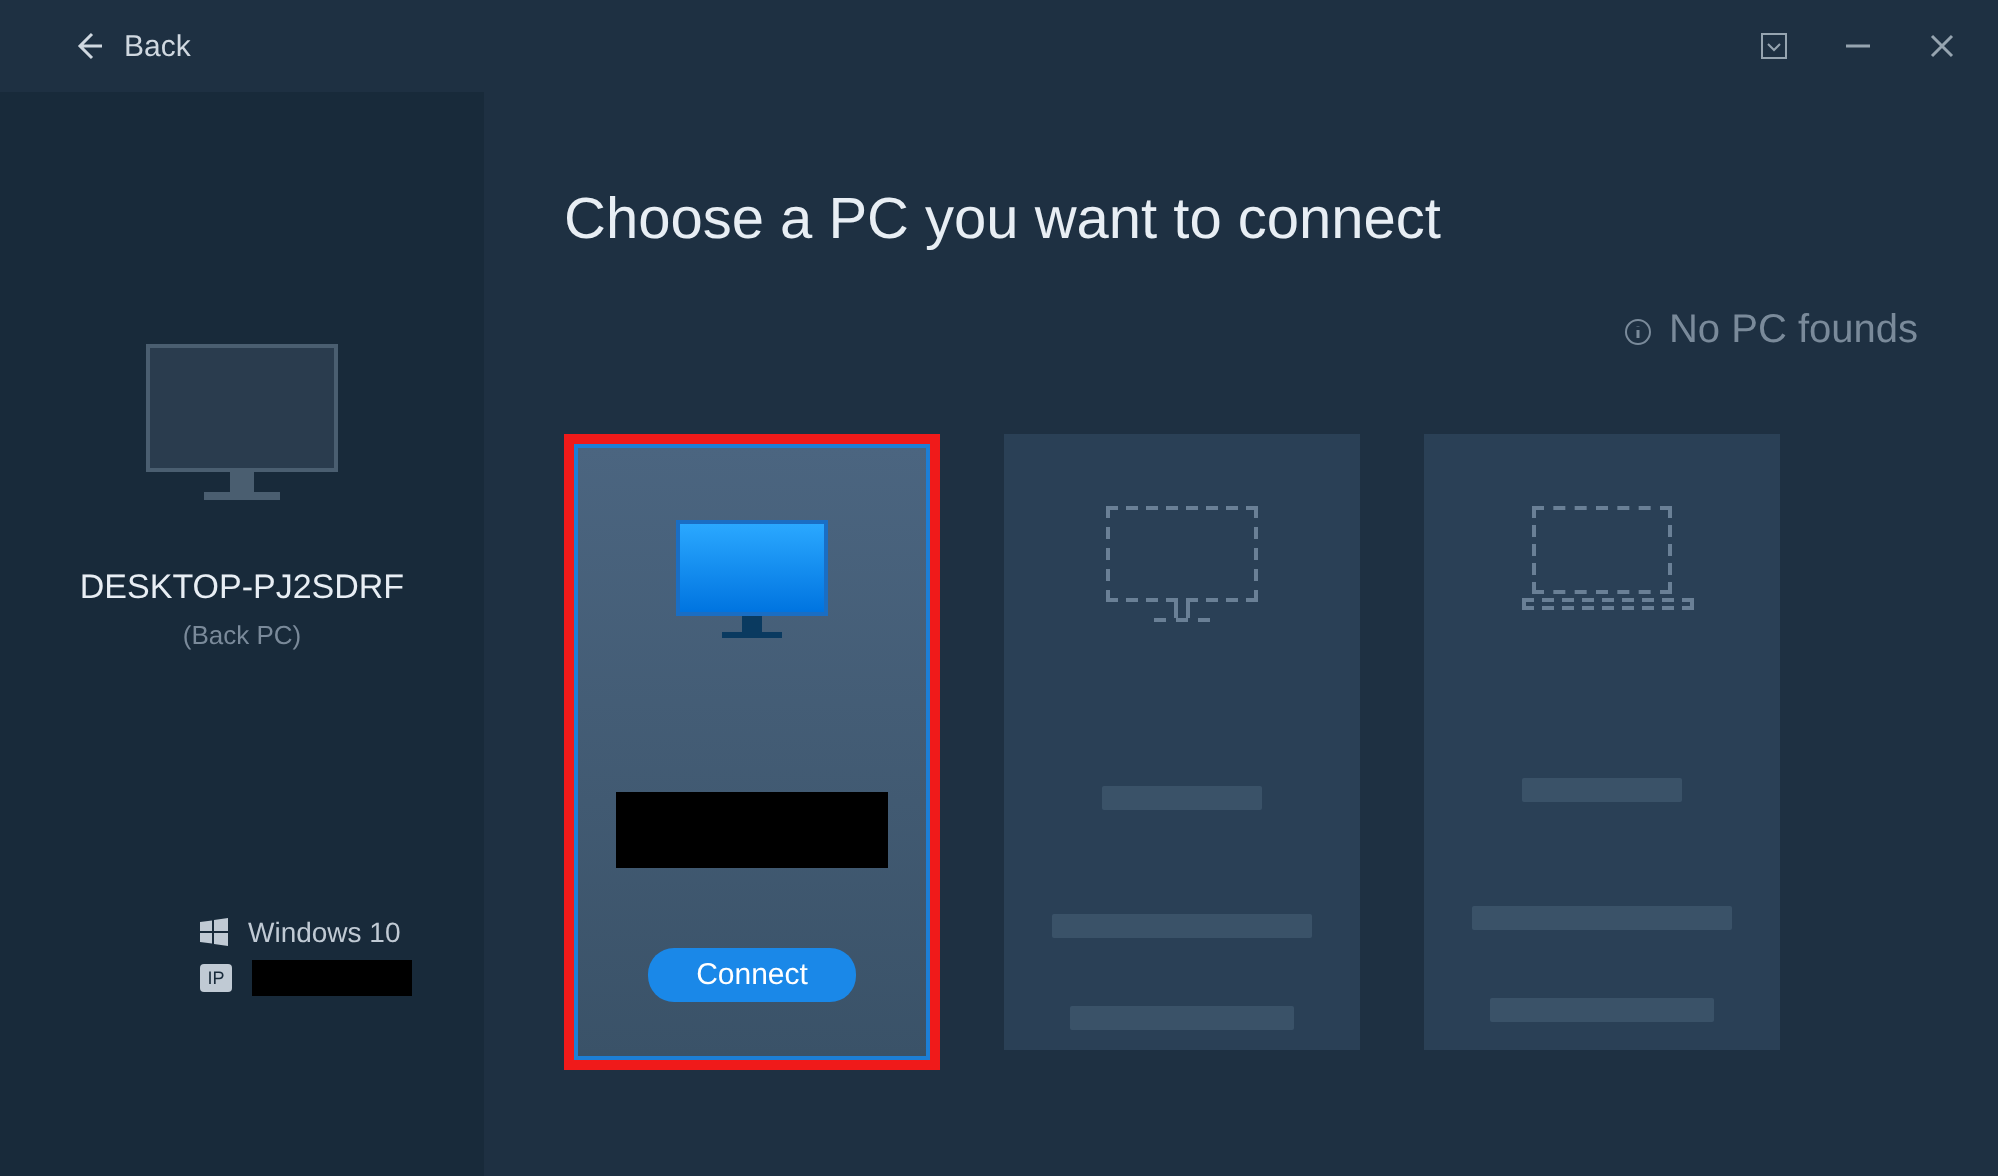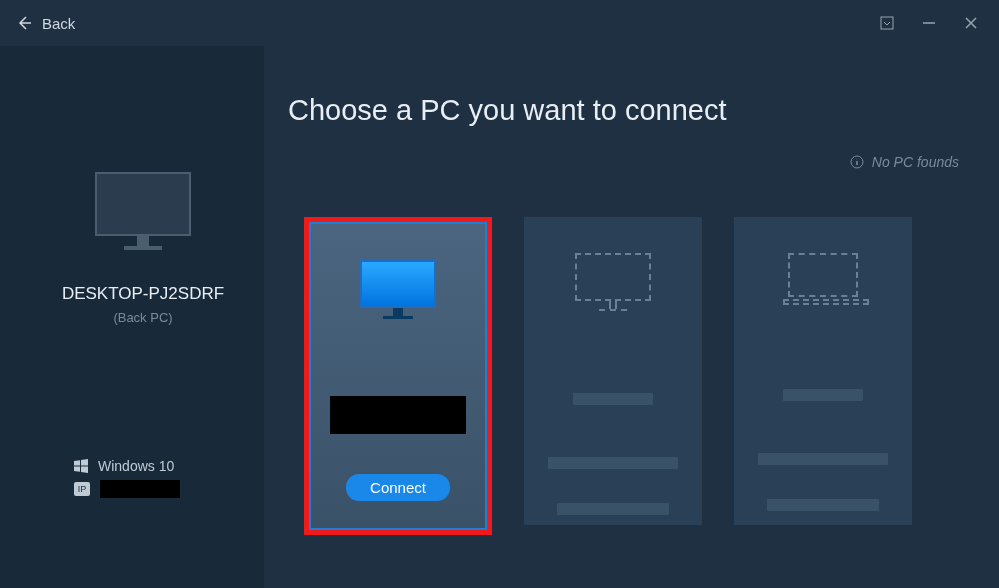--- a/index.html
+++ b/index.html
@@ -15,21 +15,21 @@
       color: #c0c8d0;
       overflow: hidden;
     }
     .titlebar {
       width: 100%;
       height: 46px;
       background: #1e3042;
       display: flex;
       align-items: center;
       justify-content: space-between;
-      padding: 0 20px 0 16px;
+      padding: 0 20px 0 36px;
     }
     .back-btn {
       display: flex;
       align-items: center;
       gap: 10px;
       color: #d0d8e0;
       font-size: 15px;
       cursor: pointer;
     }
     .window-controls {
@@ -49,21 +49,20 @@
     .main {
       display: flex;
       height: calc(100% - 46px);
     }
     .sidebar {
       width: 242px;
       background: #182a3a;
       display: flex;
       flex-direction: column;
       align-items: center;
-      margin-left: 22px;
     }
     .sidebar-monitor {
       margin-top: 126px;
       width: 96px;
       height: 80px;
       position: relative;
     }
     .sidebar-monitor .screen {
       width: 96px;
       height: 64px;
@@ -90,21 +89,21 @@
     }
     .sidebar-sub {
       margin-top: 6px;
       color: #7a8a9a;
       font-size: 13px;
     }
     .sidebar-bottom {
       margin-top: auto;
       margin-bottom: 90px;
       width: 100%;
-      padding-left: 52px;
+      padding-left: 100px;
       display: flex;
       flex-direction: column;
       gap: 6px;
     }
     .os-row, .ip-row {
       display: flex;
       align-items: center;
       gap: 10px;
       color: #c0cad4;
       font-size: 14px;
@@ -134,32 +133,31 @@
     .content {
       flex: 1;
       background: #1e3042;
       padding: 48px 0 0 0;
       position: relative;
     }
     .heading {
       color: #e8eef4;
       font-size: 29px;
       font-weight: 300;
-      margin-left: 24px;
+      margin-left: 40px;
     }
     .status-row {
       position: absolute;
       top: 108px;
       right: 40px;
       display: flex;
       align-items: center;
       gap: 8px;
       color: #7a8a9a;
-      font-size: 14px;
-      font-style: italic;
+      font-size: 20px;
     }
     .cards {
       display: flex;
       gap: 32px;
       margin-top: 90px;
       margin-left: 40px;
     }
     .highlight-wrap {
       border: 5px solid #f01a1a;
       padding: 0;

